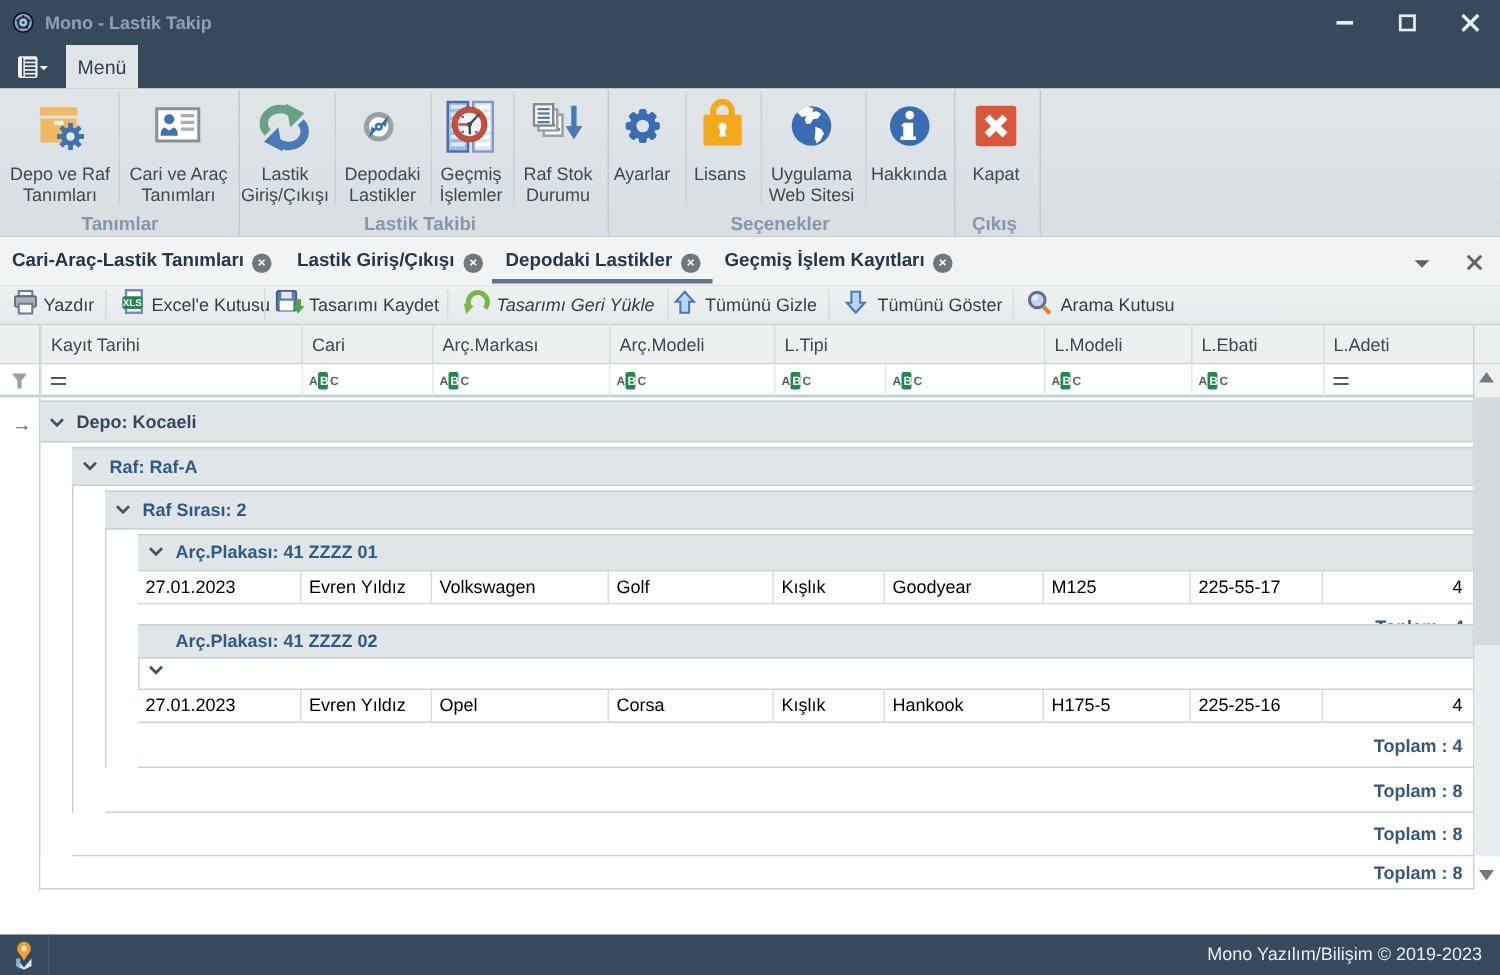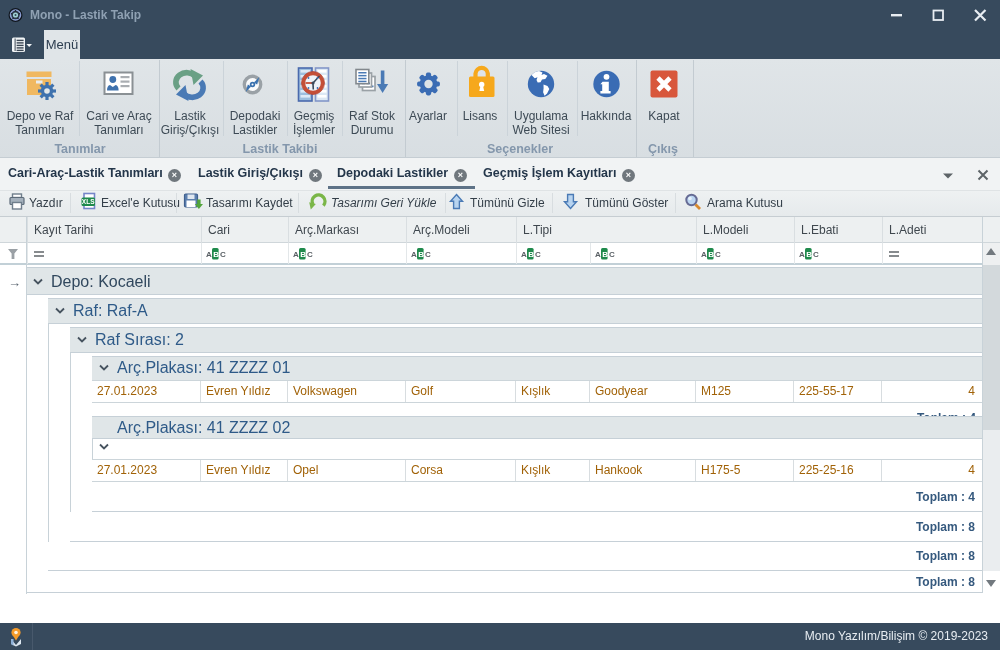--- a/index.html
+++ b/index.html
@@ -4,21 +4,21 @@
 <style>
 * { margin:0; padding:0; box-sizing:border-box; }
 html,body { width:1000px; height:650px; overflow:hidden; }
 #app { position:relative; width:1000px; height:650px; font-family:"Liberation Sans",sans-serif; background:#fff; overflow:hidden; }
 .abs { position:absolute; }
 
 #titlebar { left:0; top:0; width:1000px; height:30px; background:#374a5d; }
 #titletext { left:30px; top:0; height:30px; line-height:31px; color:#8fa1b3; font-size:12px; font-weight:bold; }
 
 #menurow { left:0; top:30px; width:1000px; height:29px; background:#374a5d; }
-#menutab { left:44px; top:30px; width:36px; height:29px; background:#e0e5e8; color:#2c3d4f; font-size:13px; text-align:center; line-height:30px; }
+#menutab { left:44px; top:30px; width:48px; height:29px; background:#e0e5e8; color:#2c3d4f; font-size:13px; text-align:center; line-height:30px; }
 
 #ribbon { left:0; top:59px; width:1000px; height:99px; background:linear-gradient(#e0e5e8,#d8dee2); border-bottom:1px solid #c5cdd3; }
 .rlabel { position:absolute; width:110px; text-align:center; font-size:12px; color:#3d4a55; line-height:13.5px; top:110px; }
 .glabel { position:absolute; text-align:center; font-size:12.5px; font-weight:bold; color:#8497ac; top:142px; width:120px; }
 .vsep { position:absolute; width:1px; background:#cbd3d9; }
 
 #tabstrip { left:0; top:158px; width:1000px; height:32px; background:#f1f3f4; }
 .tabtxt { position:absolute; top:159px; height:28px; line-height:29px; font-size:12.5px; font-weight:bold; color:#24364a; }
 .tabclose { position:absolute; top:169px; width:13px; height:13px; border-radius:7px; background:#70777d; color:#fff; font-size:9px; line-height:13px; text-align:center; font-weight:bold; }
 #tabunderline { left:328px; top:186px; width:147px; height:2.5px; background:#5e7287; }
@@ -26,23 +26,23 @@
 #toolbar { left:0; top:190px; width:1000px; height:27px; background:linear-gradient(#eef1f2,#e6eaec); border-top:1px solid #dfe3e5; border-bottom:1px solid #c6cdd2; }
 .tbtxt { position:absolute; top:190px; height:26px; line-height:26px; font-size:12px; color:#333e48; }
 .tbsep { position:absolute; top:193px; width:1px; height:20px; background:#d8dde0; }
 
 #ghead { left:0; top:217px; width:1000px; height:26px; background:#edf0f1; border-bottom:1px solid #cfd6da; }
 .hcell { position:absolute; top:217px; height:26px; line-height:26px; font-size:12px; color:#3f474e; padding-left:6px; border-left:1px solid #d9dee1; }
 
 #frow { left:0; top:243px; width:1000px; height:22px; background:#fff; border-bottom:2px solid #c2d0d7; }
 .fcell { position:absolute; top:243px; height:21px; border-left:1px solid #e3e7e9; }
 
-.grow { position:absolute; background:#e0e6e8; border-top:1px solid #c6d0d7; border-bottom:1px solid #c6d0d7; font-size:16px; font-weight:normal; color:#2e5a88; }
+.grow { position:absolute; background:#e0e6e8; border-top:1px solid #c6d0d7; border-bottom:1px solid #c6d0d7; font-size:12px; font-weight:bold; color:#2e5a88; }
 .drow { position:absolute; background:#fff; border-top:1px solid #ccd5da; border-bottom:1px solid #ccd5da; }
-.dcell { position:absolute; top:0; height:100%; line-height:21px; font-size:12px; color:#a16207; padding-left:5px; border-right:1px solid #d8dde0; overflow:hidden; }
+.dcell { position:absolute; top:0; height:100%; line-height:21px; font-size:12px; color:#000000; padding-left:5px; border-right:1px solid #d8dde0; overflow:hidden; }
 .frow2 { position:absolute; background:#fff; border-bottom:1px solid #c6d0d7; font-size:12px; font-weight:bold; color:#35597e; text-align:right; }
 .iline { position:absolute; width:1px; background:#c8d2d8; }
 
 #statusbar { left:0; top:623px; width:1000px; height:27px; background:#374a5d; }
 #statustext { right:12px; top:623px; height:27px; line-height:27px; color:#e8edf2; font-size:12px; }
 </style>
 </head>
 <body>
 <div id="app">
 

